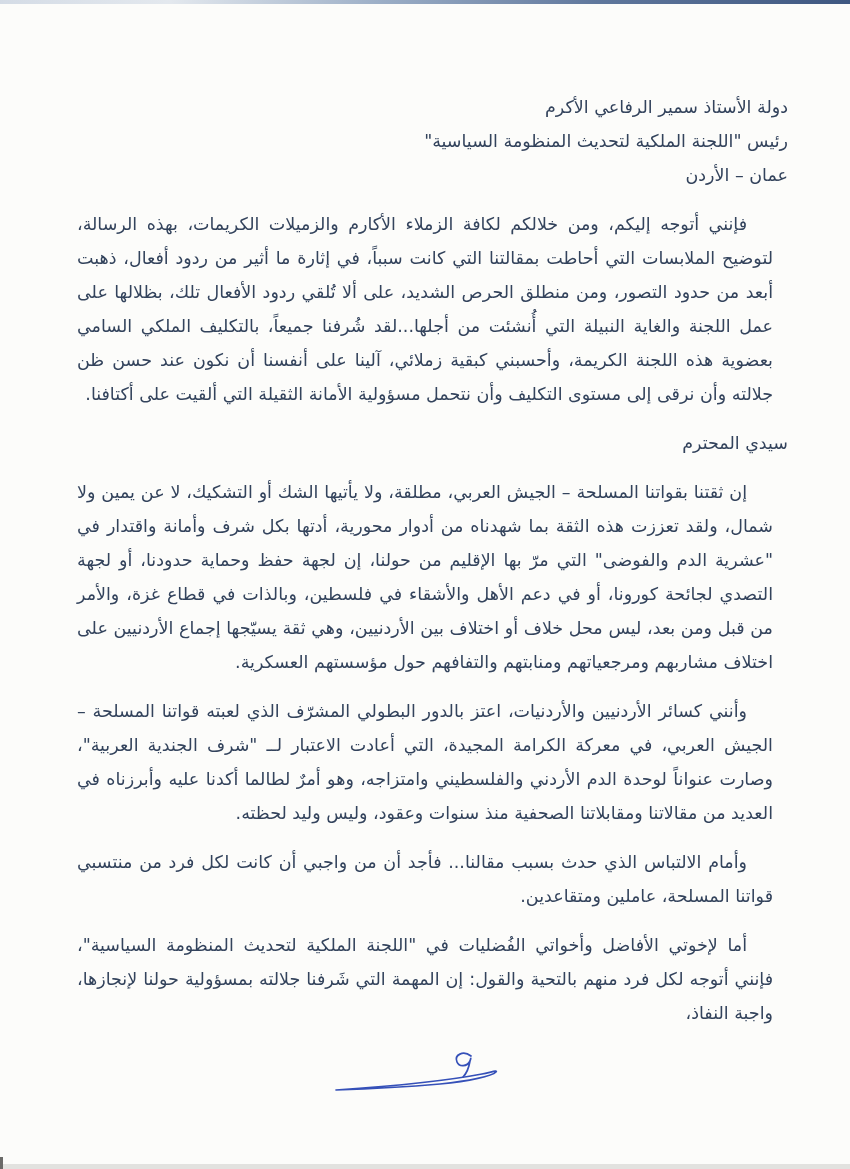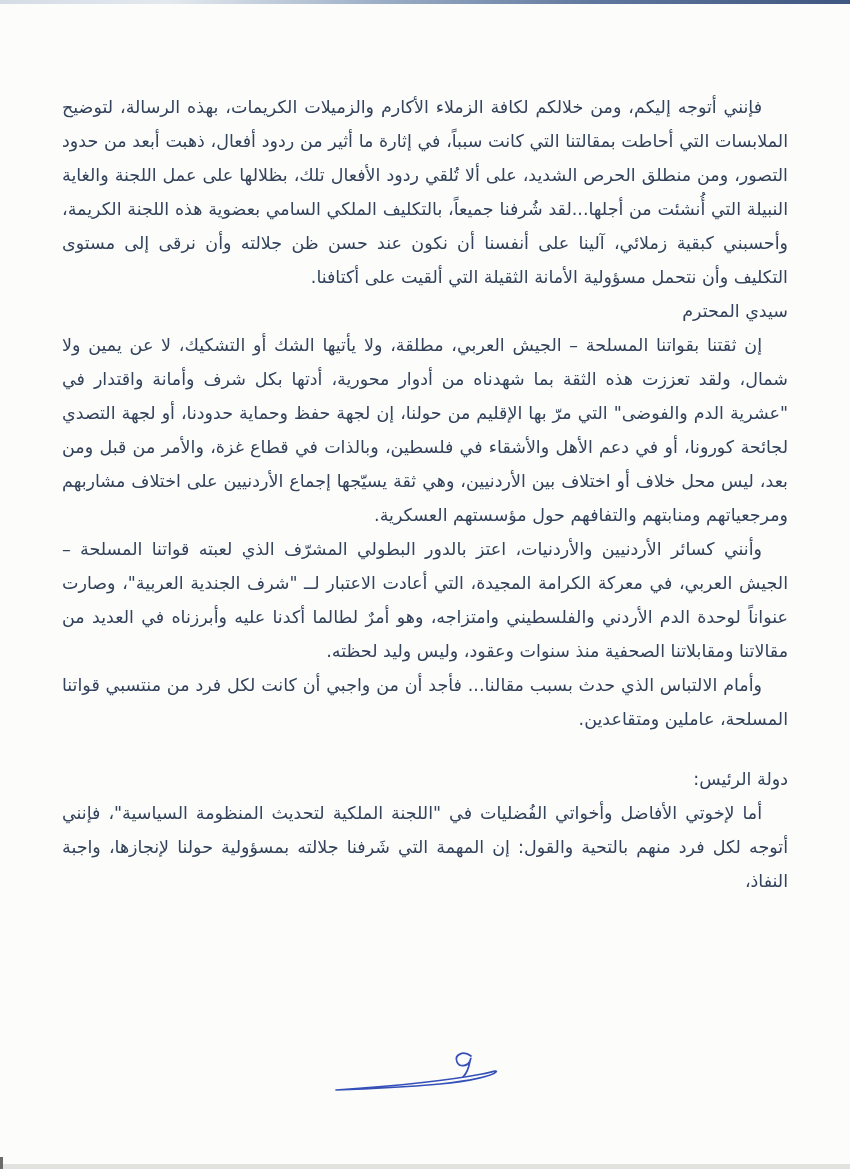--- a/index.html
+++ b/index.html
@@ -35,21 +35,21 @@
   }
   .recipient div{
     text-align:right;
     white-space:nowrap;
   }
   .salutation{
     margin-top:26px;
     text-align:right;
   }
   .body-para{
-    margin:0;
+    margin:15px;
     text-align:justify;
     text-indent:26px;
   }
   .section-heading{
     text-align:right;
   }
   .section-heading.second{
     margin-top:26px;
   }
   .signature{
@@ -61,33 +61,37 @@
 </style>
 </head>
 <body>
 
 <div class="page">
 
   <div class="scan-edge-top"></div>
 
   <div class="content">
 
+    <div class="recipient">
+      <div>دولة الأستاذ سمير الرفاعي الأكرم</div>
+      <div>رئيس "اللجنة الملكية لتحديث المنظومة السياسية"</div>
+      <div>عمان – الأردن</div>
+    </div>
 
 
     <p class="body-para">فإنني أتوجه إليكم، ومن خلالكم لكافة الزملاء الأكارم والزميلات الكريمات، بهذه الرسالة، لتوضيح الملابسات التي أحاطت بمقالتنا التي كانت سبباً، في إثارة ما أثير من ردود أفعال، ذهبت أبعد من حدود التصور، ومن منطلق الحرص الشديد، على ألا تُلقي ردود الأفعال تلك، بظلالها على عمل اللجنة والغاية النبيلة التي أُنشئت من أجلها...لقد شُرفنا جميعاً، بالتكليف الملكي السامي بعضوية هذه اللجنة الكريمة، وأحسبني كبقية زملائي، آلينا على أنفسنا أن نكون عند حسن ظن جلالته وأن نرقى إلى مستوى التكليف وأن نتحمل مسؤولية الأمانة الثقيلة التي ألقيت على أكتافنا.</p>
 
     <div class="section-heading">سيدي المحترم</div>
 
     <p class="body-para">إن ثقتنا بقواتنا المسلحة – الجيش العربي، مطلقة، ولا يأتيها الشك أو التشكيك، لا عن يمين ولا شمال، ولقد تعززت هذه الثقة بما شهدناه من أدوار محورية، أدتها بكل شرف وأمانة واقتدار في "عشرية الدم والفوضى" التي مرّ بها الإقليم من حولنا، إن لجهة حفظ وحماية حدودنا، أو لجهة التصدي لجائحة كورونا، أو في دعم الأهل والأشقاء في فلسطين، وبالذات في قطاع غزة، والأمر من قبل ومن بعد، ليس محل خلاف أو اختلاف بين الأردنيين، وهي ثقة يسيّجها إجماع الأردنيين على اختلاف مشاربهم ومرجعياتهم ومنابتهم والتفافهم حول مؤسستهم العسكرية.</p>
 
     <p class="body-para">وأنني كسائر الأردنيين والأردنيات، اعتز بالدور البطولي المشرّف الذي لعبته قواتنا المسلحة – الجيش العربي، في معركة الكرامة المجيدة، التي أعادت الاعتبار لــ "شرف الجندية العربية"، وصارت عنواناً لوحدة الدم الأردني والفلسطيني وامتزاجه، وهو أمرٌ لطالما أكدنا عليه وأبرزناه في العديد من مقالاتنا ومقابلاتنا الصحفية منذ سنوات وعقود، وليس وليد لحظته.</p>
 
     <p class="body-para">وأمام الالتباس الذي حدث بسبب مقالنا... فأجد أن من واجبي أن كانت لكل فرد من منتسبي قواتنا المسلحة، عاملين ومتقاعدين.</p>
 
-    <div class="section-heading second">دولة الرئيس:</div>
 
     <p class="body-para">أما لإخوتي الأفاضل وأخواتي الفُضليات في "اللجنة الملكية لتحديث المنظومة السياسية"، فإنني أتوجه لكل فرد منهم بالتحية والقول: إن المهمة التي شَرفنا جلالته بمسؤولية حولنا لإنجازها، واجبة النفاذ،</p>
 
   </div>
 
   <div class="signature">
     <svg viewBox="0 0 190 60" xmlns="http://www.w3.org/2000/svg">
       <g fill="none" stroke="#3550b8" stroke-width="1.7" stroke-linecap="round">
         <path d="M141,8 C133,2 124,7 127,14 C129,19 137,19 140,13 C141,10 141,9 140,13 C139,19 137,25 133,29"></path>
         <path d="M6,42 C50,39 105,35 152,26 C162,24 168,22 166,24 C162,28 140,33 110,36 C75,39 35,41 6,42"></path>

